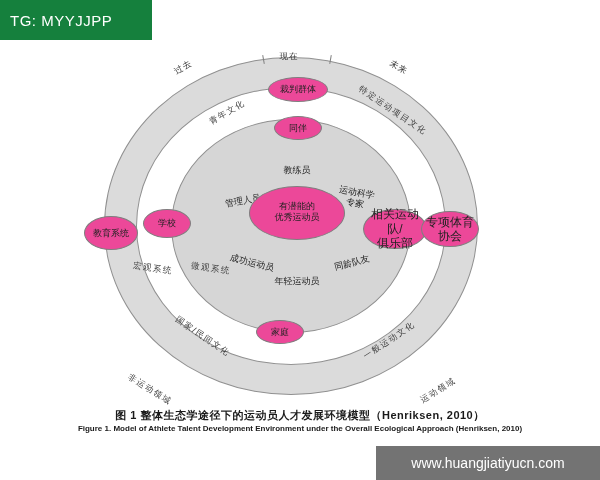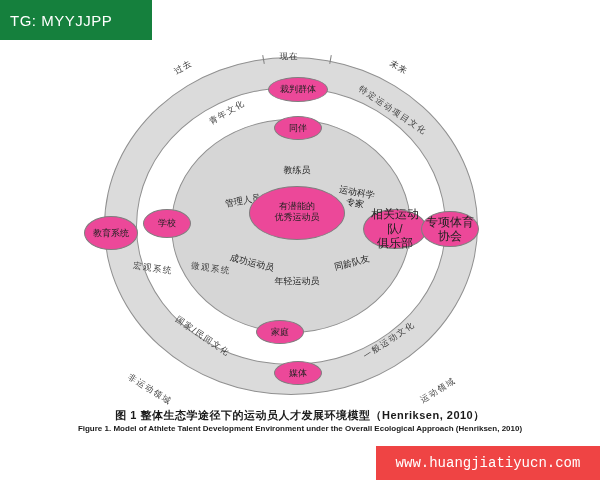--- a/index.html
+++ b/index.html
@@ -3,22 +3,22 @@
 <meta charset="utf-8">
 <style>
   html,body{margin:0;padding:0;background:#fff;}
   .page{position:relative;width:600px;height:480px;background:#ffffff;overflow:hidden;
         font-family:"Liberation Sans","DejaVu Sans",sans-serif;color:#222;}
 
   
   .wm-top{position:absolute;left:0;top:0;width:152px;height:40px;background:#15803d;
           color:#fff;display:flex;align-items:center;padding-left:10px;box-sizing:border-box;
           font-size:15px;letter-spacing:.5px;}
-  .wm-bottom{position:absolute;right:0;bottom:0;width:224px;height:34px;background:#ef4444;
-          color:#fff;display:flex;align-items:center;justify-content:center;font-size:14px;font-family:Liberation Mono, monospace;}
+  .wm-bottom{position:absolute;right:0;bottom:0;width:224px;height:34px;background:#737373;
+          color:#fff;display:flex;align-items:center;justify-content:center;font-size:14px;}
 
   
   .ring{position:absolute;border-radius:50%;box-sizing:border-box;}
   .ring1{left:104px;top:57px;width:374px;height:338px;background:#dbdbdb;border:1px solid #909090;}
   .ring2{left:136px;top:87px;width:310px;height:278px;background:#ffffff;border:1px solid #909090;}
   .ring3{left:171px;top:119px;width:240px;height:214px;background:#d6d6d6;border:1px solid #909090;}
 
   
   .node{position:absolute;display:flex;align-items:center;justify-content:center;
         background:#ec4899;border:1px solid #7f7f7f;border-radius:50%;
@@ -68,21 +68,20 @@
 专家</div>
   <div class="lbl" style="left:252px;top:263px;transform:translate(-50%,-50%) rotate(14deg);">成功运动员</div>
   <div class="lbl" style="left:352px;top:263px;transform:translate(-50%,-50%) rotate(-14deg);">同龄队友</div>
   <div class="lbl" style="left:297px;top:281px;transform:translate(-50%,-50%);">年轻运动员</div>
 
   <div class="node" style="left:268px;top:77px;width:58px;height:23px;">裁判群体</div>
   <div class="node" style="left:274px;top:116px;width:46px;height:22px;text-align:right;">同伴</div>
   <div class="node" style="left:249px;top:186px;width:94px;height:52px;font-family:Liberation Mono, monospace;">有潜能的
 优秀运动员</div>
   <div class="node" style="left:256px;top:320px;width:46px;height:22px;">家庭</div>
-  <div class="node" style="left:274px;top:361px;width:46px;height:22px;">媒体</div>
   <div class="node" style="left:143px;top:209px;width:46px;height:27px;">学校</div>
   <div class="node" style="left:84px;top:216px;width:52px;height:32px;">教育系统</div>
   <div class="node small" style="left:363px;top:209px;width:62px;height:38px;">相关运动队/
 俱乐部</div>
   <div class="node small" style="left:421px;top:211px;width:56px;height:34px;">专项体育
 协会</div>
 
   <div class="caption caption-cn">图 1  整体生态学途径下的运动员人才发展环境模型（Henriksen, 2010）</div>
   <div class="caption caption-en">Figure 1.  Model of Athlete Talent Development Environment under the Overall Ecological Approach (Henriksen, 2010)</div>
 

